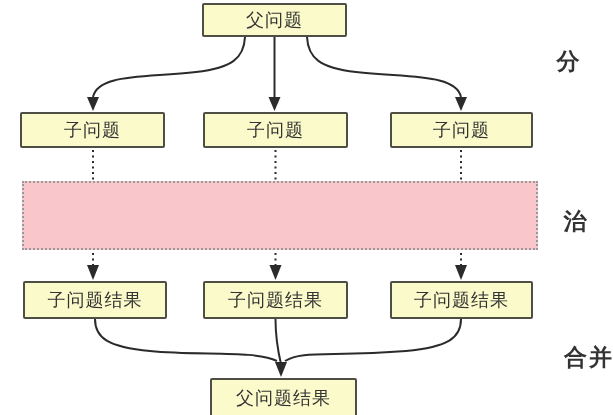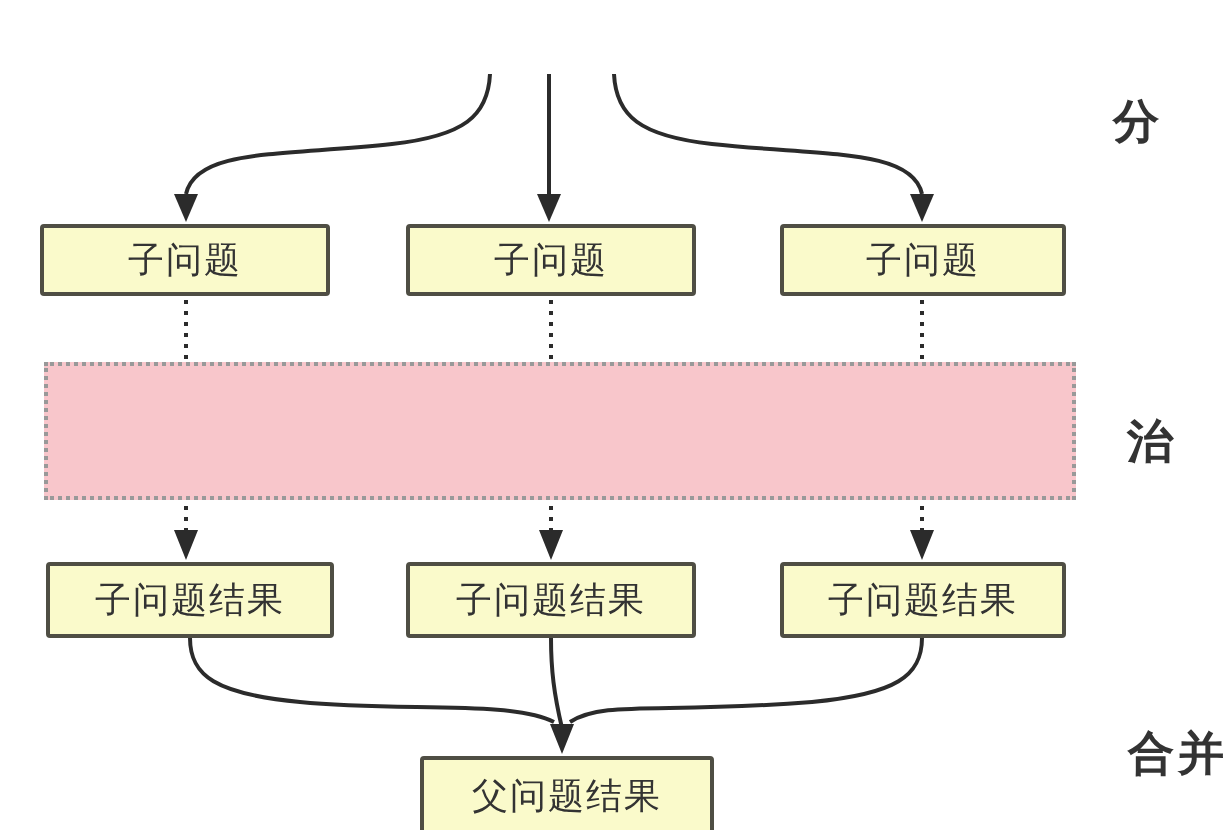--- a/index.html
+++ b/index.html
@@ -78,30 +78,31 @@
         <circle cx="273.5" cy="221" r="2.3"></circle>
         <circle cx="282.5" cy="221" r="2.3"></circle>
         <circle cx="291.5" cy="221" r="2.3"></circle>
         <circle cx="300.5" cy="221" r="2.3"></circle>
         <circle cx="309.5" cy="221" r="2.3"></circle>
         <circle cx="318.5" cy="221" r="2.3"></circle>
         <circle cx="327.5" cy="221" r="2.3"></circle>
       </g>
   </svg>
 
+  <div class="node" style="left:202px;top:3px;width:145px;height:34px;">父问题</div>
 
   <div class="node" style="left:20px;top:112px;width:145px;height:36px;">子问题</div>
   <div class="node" style="left:203px;top:112px;width:145px;height:36px;">子问题</div>
   <div class="node" style="left:390px;top:112px;width:143px;height:36px;">子问题</div>
 
   <div class="pink-region" style="left:22px;top:181px;width:516px;height:69px;"></div>
 
   <div class="node" style="left:23px;top:281px;width:144px;height:38px;">子问题结果</div>
   <div class="node" style="left:203px;top:281px;width:145px;height:38px;">子问题结果</div>
   <div class="node" style="left:390px;top:281px;width:143px;height:38px;">子问题结果</div>
 
   <div class="node" style="left:210px;top:378px;width:147px;height:40px;">父问题结果</div>
 
   <div class="stage-label" style="left:569px;top:61px;">分</div>
   <div class="stage-label" style="left:576px;top:221px;">治</div>
-  <div class="stage-label" style="left:589px;top:377px;text-align:center;">合并</div>
+  <div class="stage-label" style="left:589px;top:357px;text-align:center;">合并</div>
 
 </div>
 
 </body></html>

